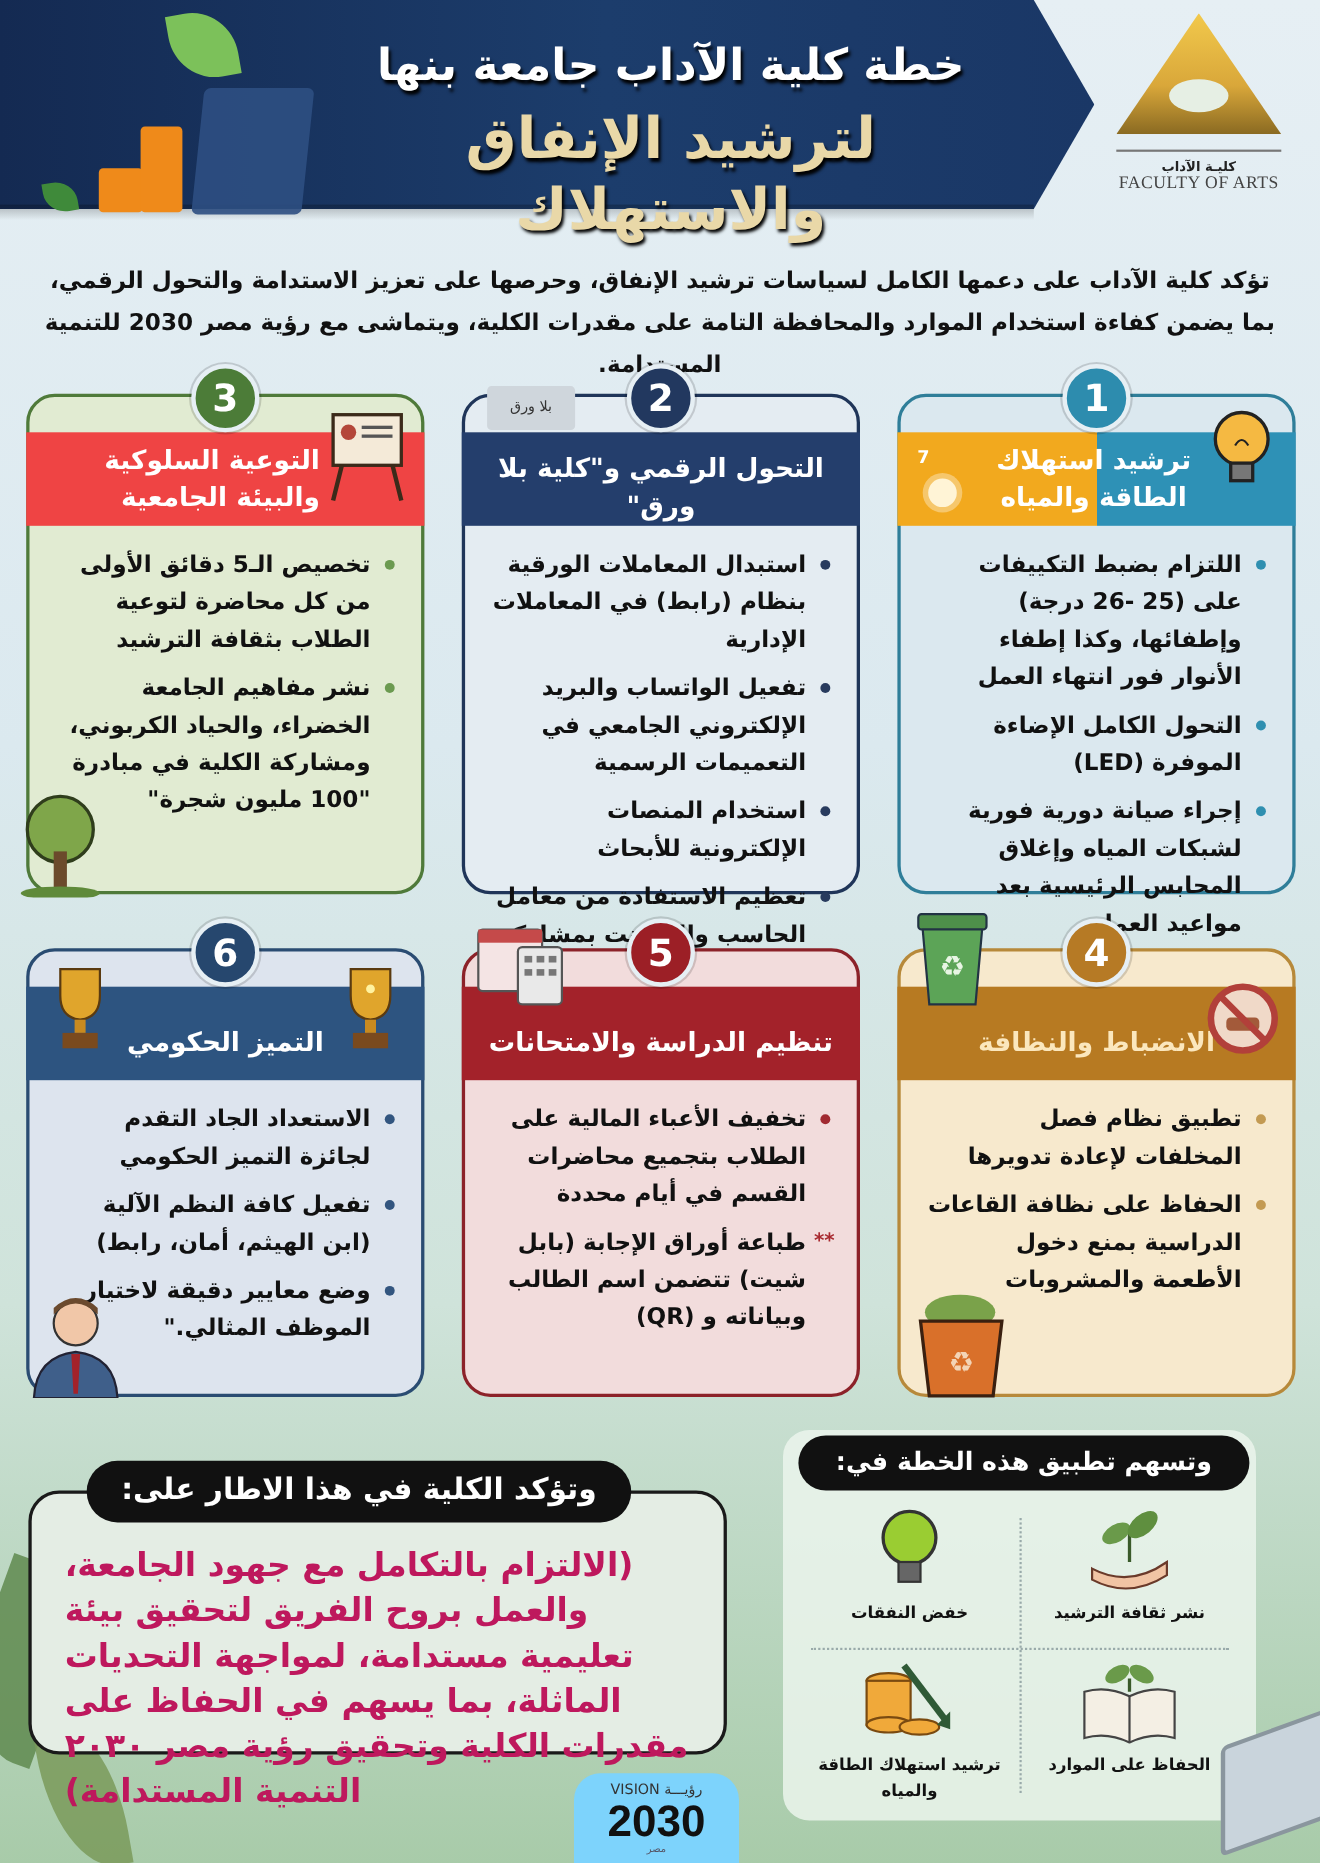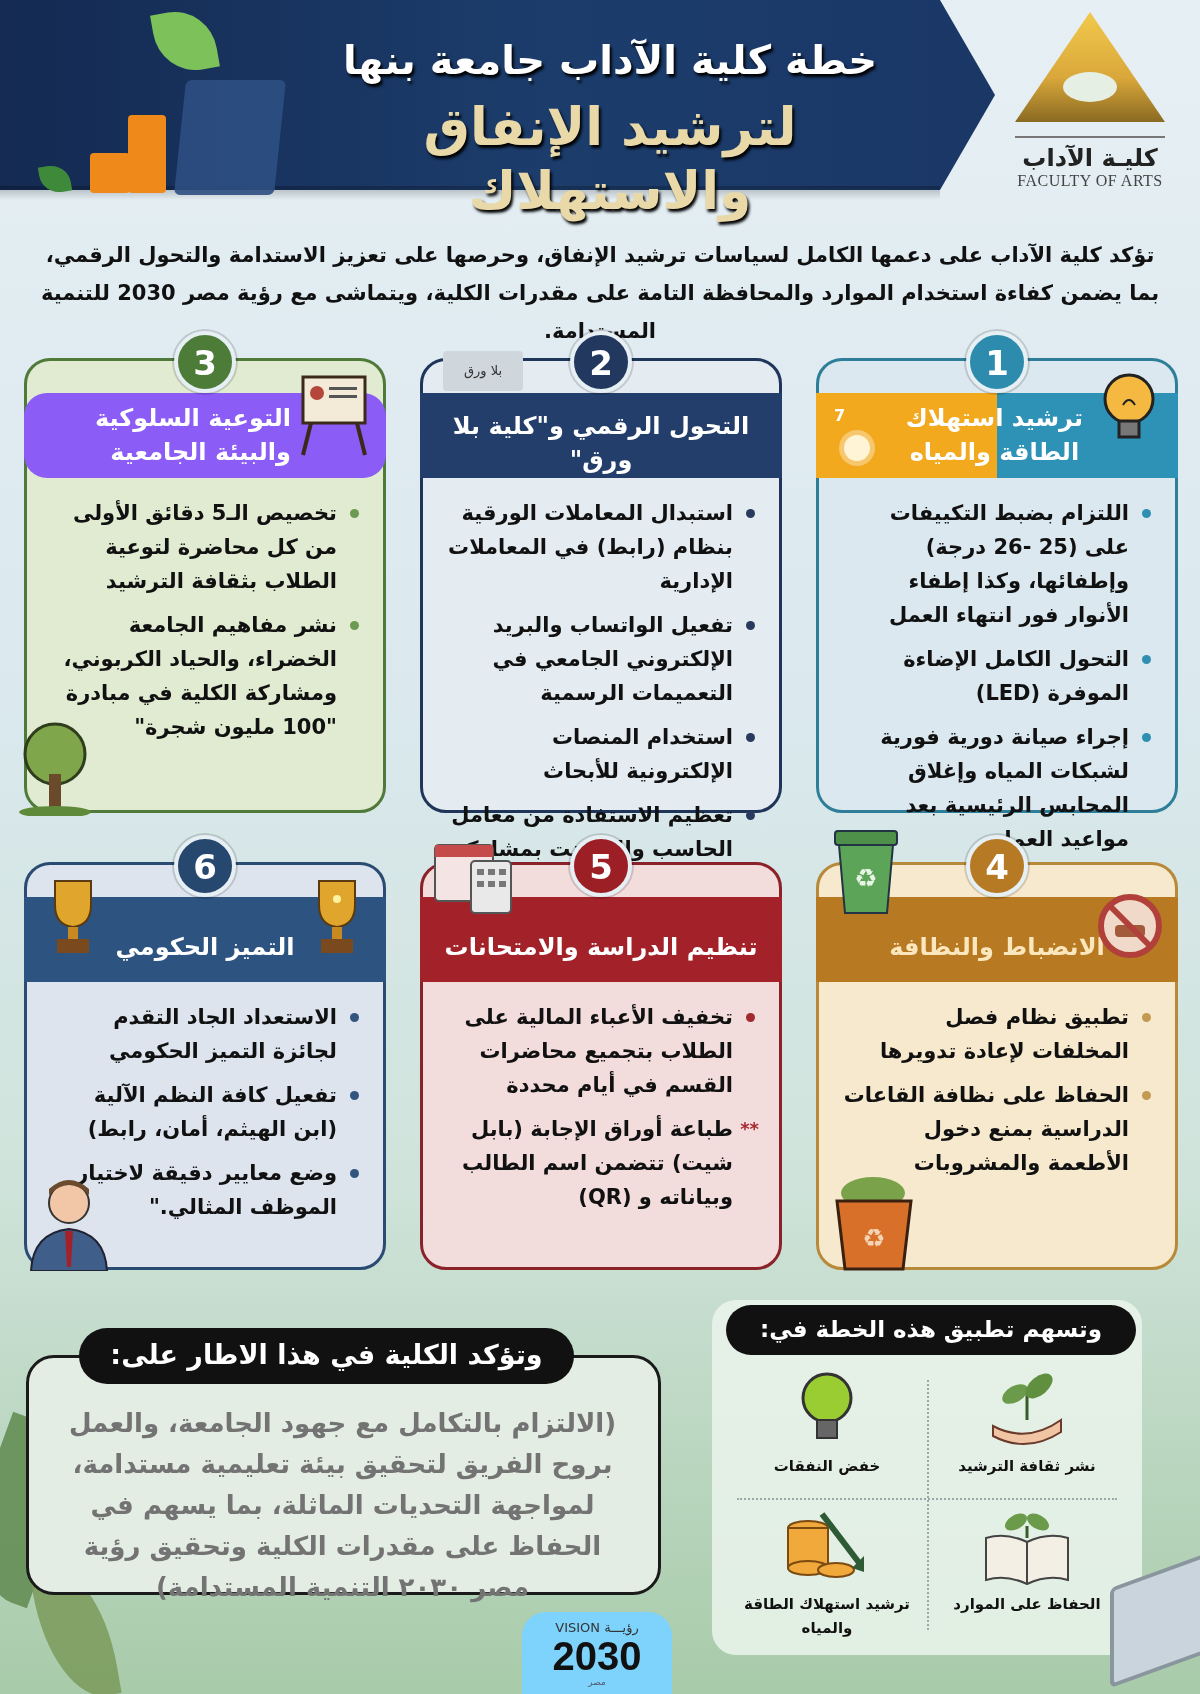--- a/index.html
+++ b/index.html
@@ -50,21 +50,21 @@
       width: 150px; height: 110px; margin: 0 auto;
       background: linear-gradient(180deg, #f2c94c 0%, #d9a73a 60%, #8a6a22 100%);
       clip-path: polygon(50% 0, 100% 100%, 0 100%);
       position: relative;
     }
     .logo-tri::after {
       content: ""; position: absolute; left: 48px; top: 60px; width: 54px; height: 30px;
       background: #e6efe4; border-radius: 50%;
     }
     .logo-line { width: 150px; height: 2px; background: #777; margin: 14px auto 6px; }
-    .logo-ar { font-size: 24px; font-weight: bold; color: #222; }
+    .logo-ar { font-size: 12px; font-weight: bold; color: #222; }
     .logo-en { font-family: "Liberation Serif", serif; font-size: 16px; color: #444; letter-spacing: .5px; direction: ltr; }
 
     
     .intro {
       position: absolute; left: 35px; top: 236px; width: 1130px;
       font-size: 21px; line-height: 38px; font-weight: bold; text-align: center; color: #111;
     }
 
     
     .card {
@@ -104,21 +104,21 @@
     .c1 { right: 22px; top: 358px; height: 455px; border-color: #2f7e99; background: #dbe8ef; --dot: #2f8fb0; }
     .c1 .card-num { background: #2d8cae; }
     .c1 .card-head { background: linear-gradient(90deg, #f2a91e 0 50%, #2e91b6 50% 100%); }
     
     .c2 { right: 418px; top: 358px; height: 455px; border-color: #1f3559; background: #e4ecf2; --dot: #283b5e; }
     .c2 .card-num { background: #22385f; }
     .c2 .card-head { background: #243e6c; }
     
     .c3 { right: 814px; top: 358px; height: 455px; border-color: #4f7a3a; background: #e1ebd2; --dot: #6b9a50; }
     .c3 .card-num { background: #4c7c38; }
-    .c3 .card-head { background: #8b5cf6; border-radius: 23px; }
+    .c3 .card-head { background: #ef4444; }
     
     .c4 { right: 22px; top: 862px; height: 408px; border-color: #b7893a; background: #f7e9cd; --dot: #c39a52; }
     .c4 .card-num { background: #b67a25; }
     .c4 .card-head { background: #b77a22; color: #fbe7bd; }
     
     .c5 { right: 418px; top: 862px; height: 408px; border-color: #8c2229; background: #f2dcdc; --dot: #a12a31; }
     .c5 .card-num { background: #9c1f26; }
     .c5 .card-head { background: #a3222a; }
     
     .c6 { right: 814px; top: 862px; height: 408px; border-color: #2a4c72; background: #dde4ee; --dot: #32557f; }
@@ -130,21 +130,21 @@
       position: absolute; left: 26px; top: 1355px; width: 635px; height: 240px;
       border: 3px solid #1a1a1a; border-radius: 28px; background: #e4ede4;
     }
     .affirm-title {
       position: absolute; left: 50px; top: -30px; width: 495px; height: 56px;
       background: #111; color: #fff; border-radius: 28px;
       text-align: center; font-size: 27px; font-weight: bold; line-height: 54px;
     }
     .affirm-body {
       position: absolute; right: 32px; left: 30px; top: 45px;
-      font-size: 26px; line-height: 41px; font-weight: bold; color: #737373; text-align: center;
+      font-size: 30px; line-height: 41px; font-weight: bold; color: #be185d; text-align: left;
     }
 
     
     .contrib {
       position: absolute; left: 712px; top: 1300px; width: 430px; height: 355px;
       background: rgba(235,244,236,.85); border-radius: 24px;
     }
     .contrib-title {
       position: absolute; left: 14px; top: 5px; width: 410px; height: 50px;
       background: #111; color: #fff; border-radius: 25px;

